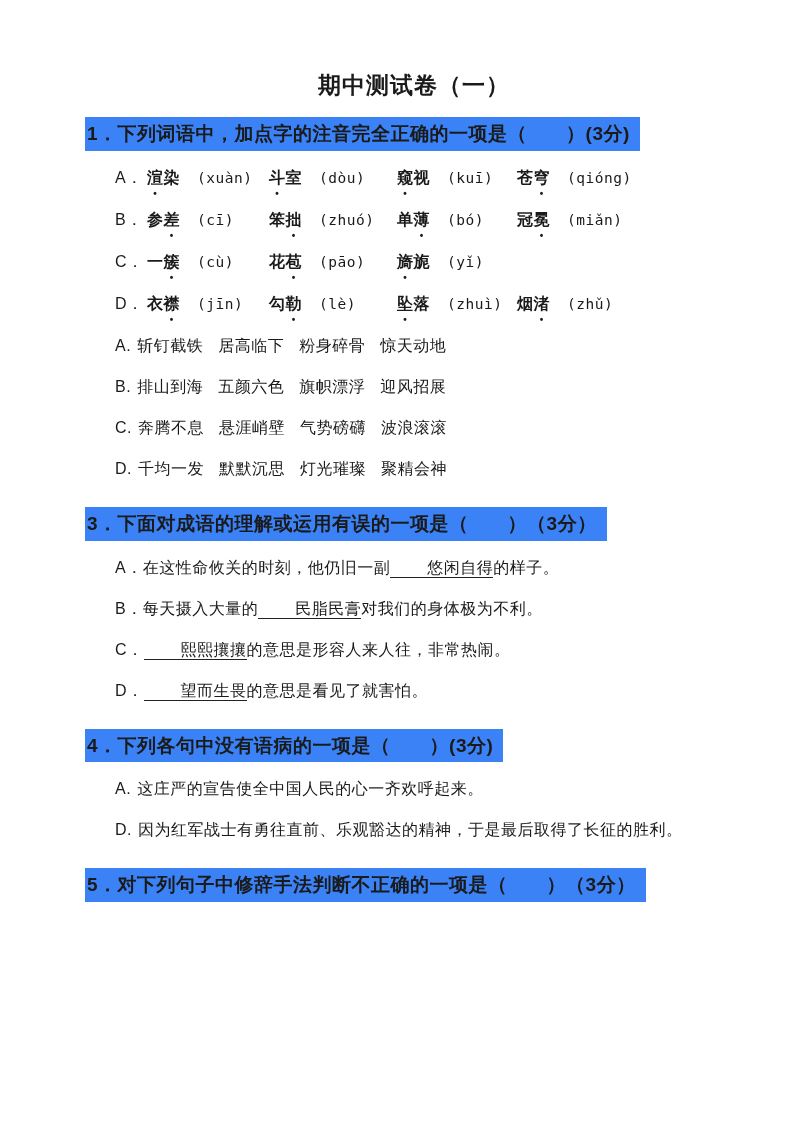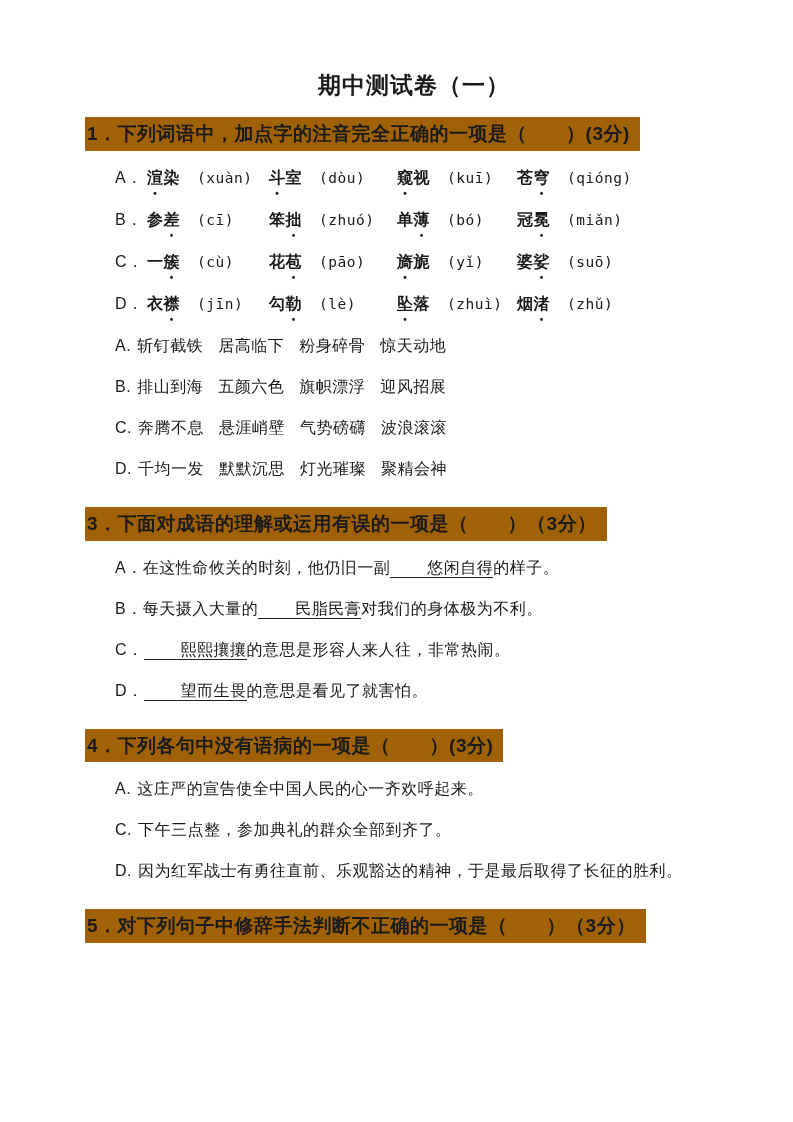--- a/index.html
+++ b/index.html
@@ -15,21 +15,21 @@
   .title {
     text-align: center;
     font-size: 23px;
     font-weight: bold;
     margin: 0 0 6px 0;
     letter-spacing: 1px;
   }
   .section { margin: 0; }
   .qheader {
     display: inline-block;
-    background: #a16207;
+    background: #3b82f6;
     font-size: 19px;
     font-weight: bold;
     line-height: 1.25;
     padding: 5px 10px 5px 2px;
     margin: 10px 0 14px 0;
     letter-spacing: 0.5px;
   }
   .opts { margin-left: 30px; }
   .row {
     font-size: 16px;
@@ -91,21 +91,20 @@
       <span class="q1-item"><span class="word"><span>笨</span><span class="dotchar">拙</span><span></span></span><span class="pinyin">(zhuó)</span></span>
       <span class="q1-item"><span class="word"><span>单</span><span class="dotchar">薄</span><span></span></span><span class="pinyin">(bó)</span></span>
       <span class="q1-item"><span class="word"><span>冠</span><span class="dotchar">冕</span><span></span></span><span class="pinyin">(miǎn)</span></span>
     </div>
 
     <div class="row q1-row">
       <span class="opt-label">C．</span>
       <span class="q1-item"><span class="word"><span>一</span><span class="dotchar">簇</span><span></span></span><span class="pinyin">(cù)</span></span>
       <span class="q1-item"><span class="word"><span>花</span><span class="dotchar">苞</span><span></span></span><span class="pinyin">(pāo)</span></span>
       <span class="q1-item"><span class="word"><span></span><span class="dotchar">旖</span><span>旎</span></span><span class="pinyin">(yǐ)</span></span>
-      <span class="q1-item"><span class="word"><span>婆</span><span class="dotchar">娑</span><span></span></span><span class="pinyin">(suō)</span></span>
     </div>
 
     <div class="row q1-row">
       <span class="opt-label">D．</span>
       <span class="q1-item"><span class="word"><span>衣</span><span class="dotchar">襟</span><span></span></span><span class="pinyin">(jīn)</span></span>
       <span class="q1-item"><span class="word"><span>勾</span><span class="dotchar">勒</span><span></span></span><span class="pinyin">(lè)</span></span>
       <span class="q1-item"><span class="word"><span></span><span class="dotchar">坠</span><span>落</span></span><span class="pinyin">(zhuì)</span></span>
       <span class="q1-item"><span class="word"><span>烟</span><span class="dotchar">渚</span><span></span></span><span class="pinyin">(zhǔ)</span></span>
     </div>
 
@@ -147,23 +146,20 @@
   </div>
 </div>
 
 <div class="section">
   <div class="qheader">4．下列各句中没有语病的一项是（　　）(3分)</div>
   <div class="opts">
     <div class="row">
       <span class="q2-label">A.</span><span>这庄严的宣告使全中国人民的心一齐欢呼起来。</span>
     </div>
     <div class="row">
-      <span class="q2-label">C.</span><span>下午三点整，参加典礼的群众全部到齐了。</span>
-    </div>
-    <div class="row">
       <span class="q2-label">D.</span><span>因为红军战士有勇往直前、乐观豁达的精神，于是最后取得了长征的胜利。</span>
     </div>
   </div>
 </div>
 
 <div class="section">
   <div class="qheader">5．对下列句子中修辞手法判断不正确的一项是（　　）（3分）</div>
 </div>
 
 </body></html>

